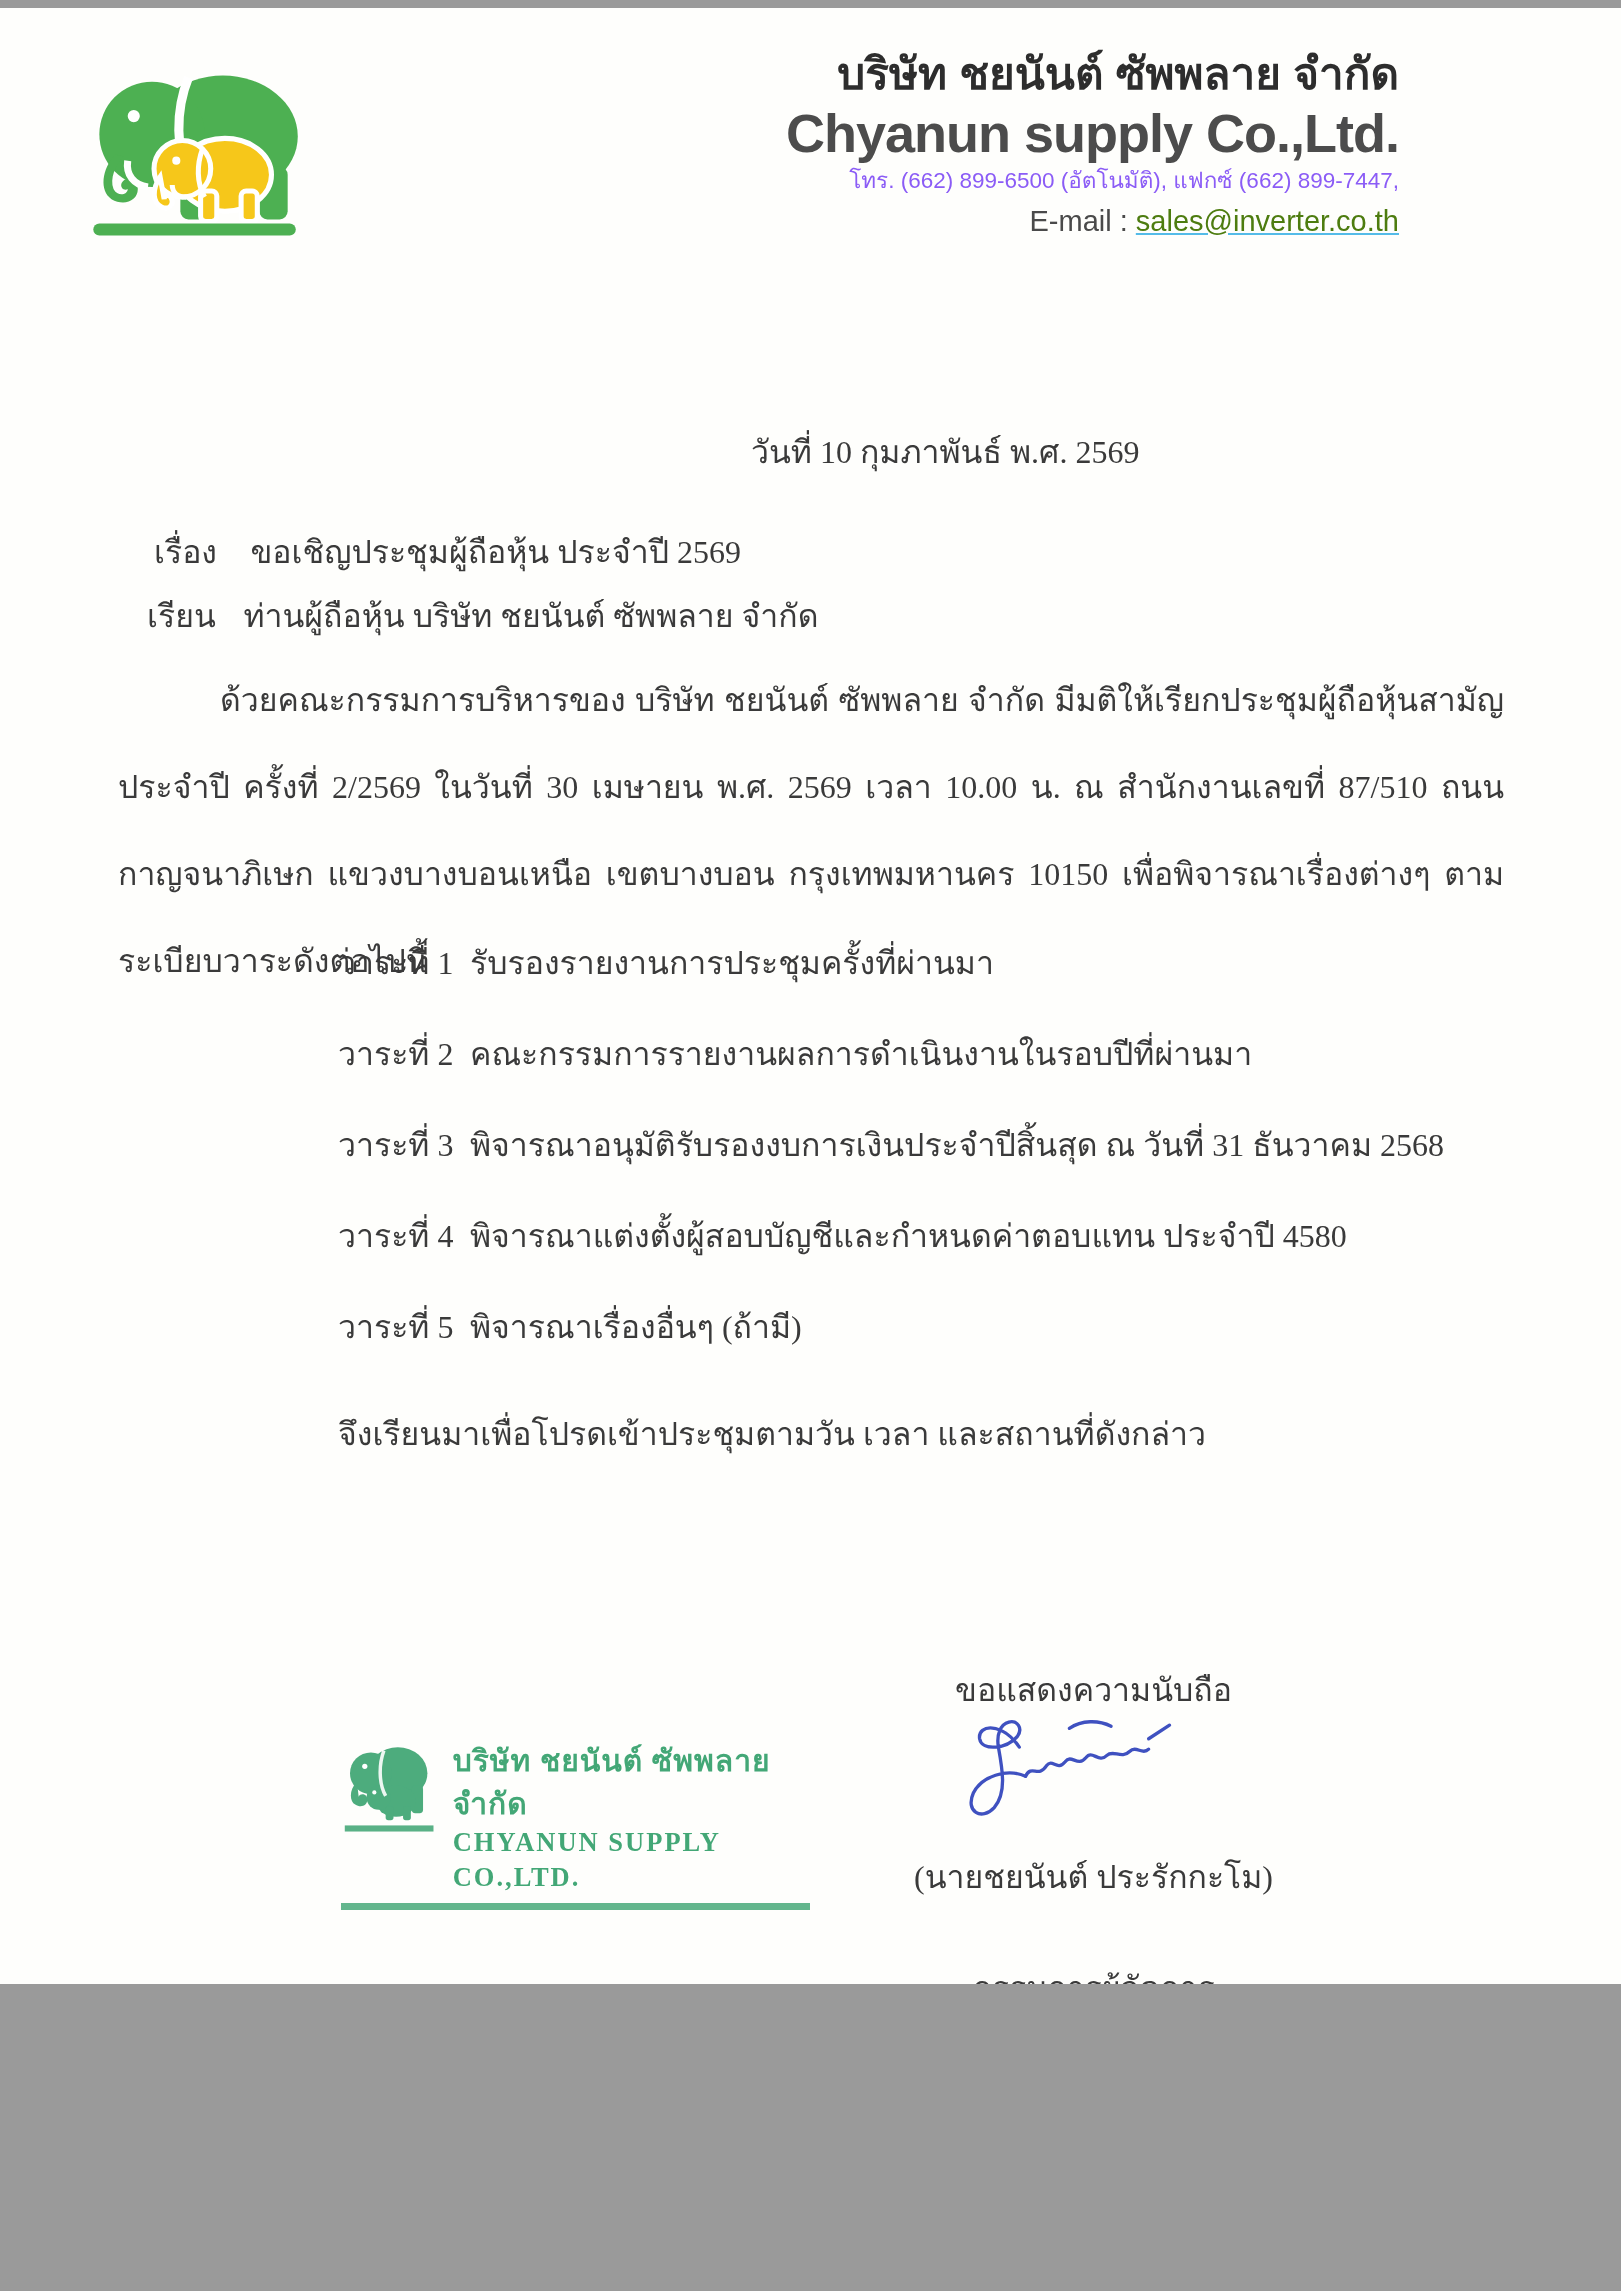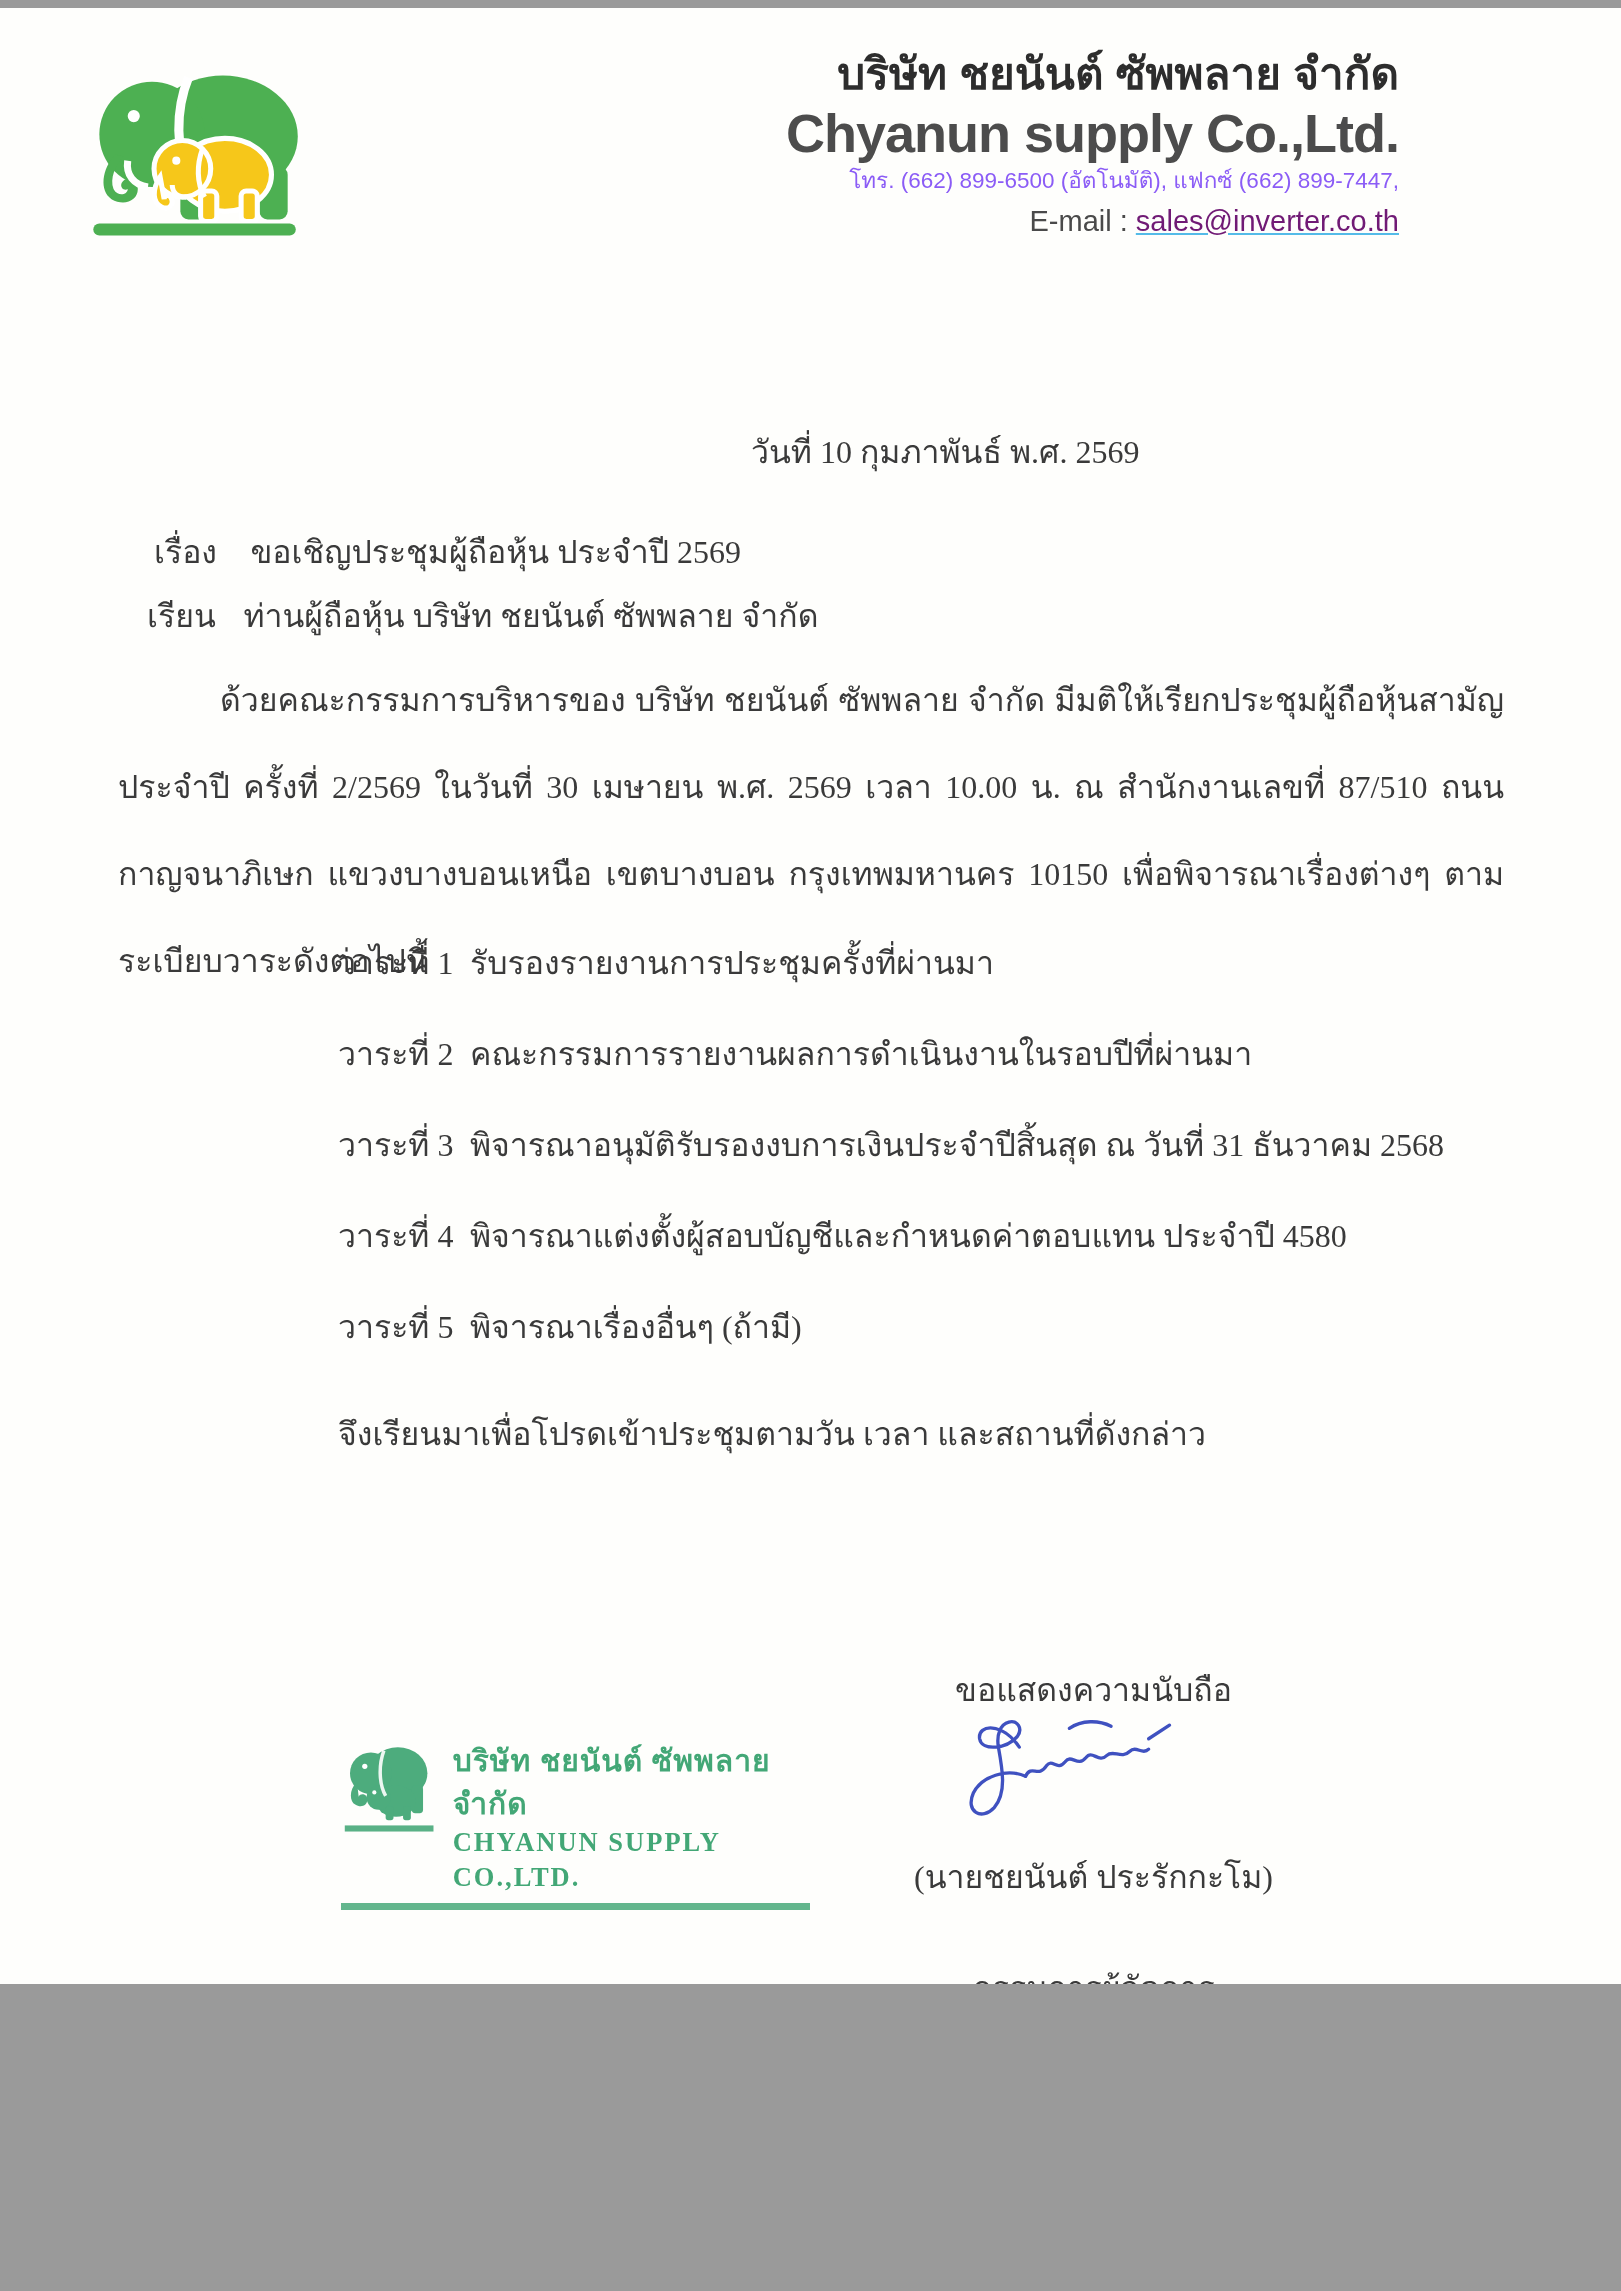--- a/index.html
+++ b/index.html
@@ -11,21 +11,21 @@
 
   
   .logo { position:absolute; left:71px; top:45px; width:243px; height:188px; }
   .head-block { position:absolute; top:37px; right:222px; width:941px; text-align:right;
                 font-family:"Liberation Sans","DejaVu Sans",sans-serif; }
   .co-th { font-size:44px; font-weight:bold; color:#2d2d2d; line-height:57px; }
   .co-en { font-size:54px; font-weight:bold; color:#4c4c4c; line-height:63px; letter-spacing:-1px; }
   .addr  { font-size:22.5px; color:#585858; margin-top:9.8px; line-height:31px; }
   .phone { font-size:22.5px; color:#8b5cf6; line-height:31px; }
   .email-row { font-size:29px; color:#4a4a4a; margin-top:5.9px; line-height:39px; }
-  .email-link { color:#701a75; text-decoration:underline; text-decoration-color:#54bbe8; }
+  .email-link { color:#4d7c0f; text-decoration:underline; text-decoration-color:#54bbe8; }
 
   
   .date-line   { position:absolute; left:751px; top:418px; font-size:32px; }
   .subject-row { position:absolute; left:154px; top:518px; font-size:32px; display:flex; }
   .to-row      { position:absolute; left:147px; top:582px; font-size:32px; display:flex; }
   .row-label   { display:inline-block; min-width:69px; margin-right:27.4px; }
 
   .body-par {
     position:absolute; left:118px; top:649px; width:1386px;
     font-size:32px; line-height:87px; text-align:justify; text-indent:102px;

